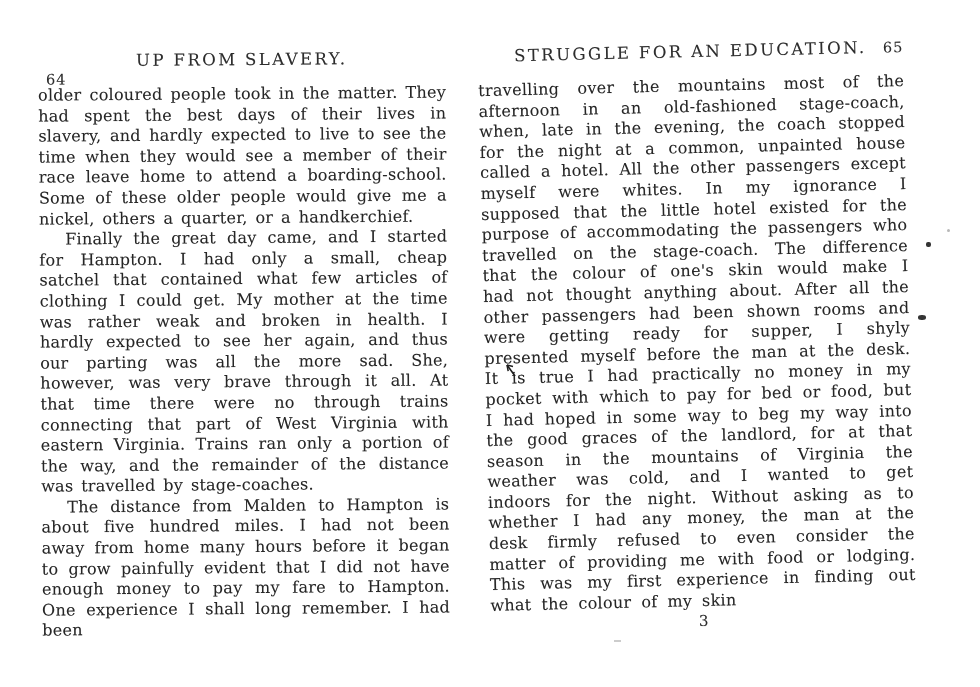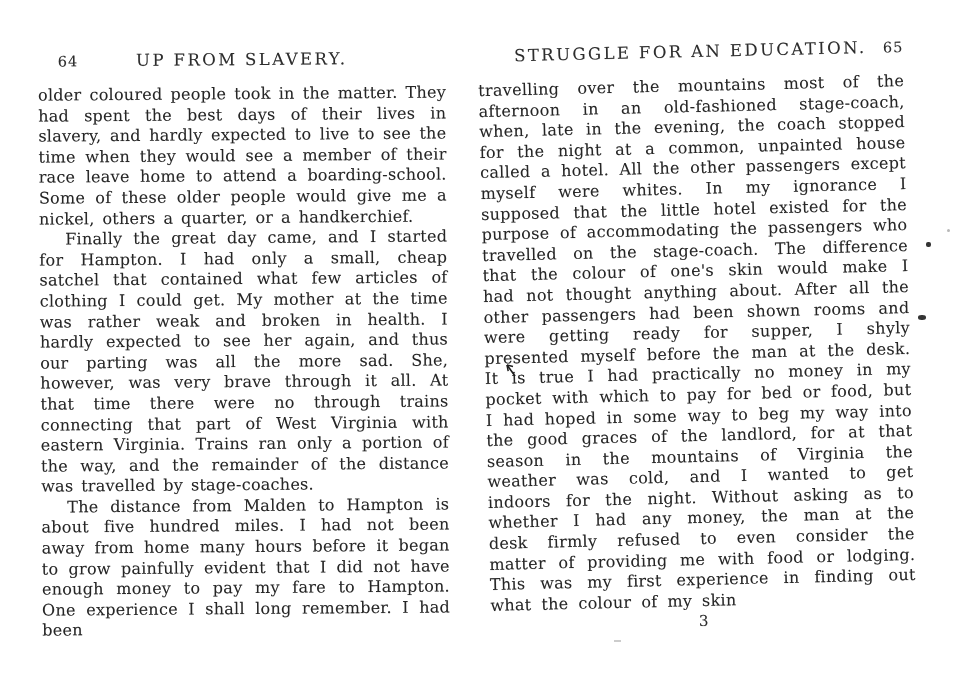--- a/index.html
+++ b/index.html
@@ -19,21 +19,21 @@
     display: block; text-align: center;
     font-size: 16.5px; letter-spacing: 2.4px;
     color: #2d2d2d; white-space: nowrap;
     text-shadow: 0.2px 0.2px 0 rgba(40,40,40,0.3);
   }
   .folio {
     position: absolute; top: 2px;
     font-size: 14.5px; letter-spacing: 1px; color: #2d2d2d;
     text-shadow: 0.2px 0.2px 0 rgba(40,40,40,0.3);
   }
-  .folio-left  { left: 20px; }
+  .folio-left  { left: 8px; margin-top: 18px; }
   .folio-right { right: 0px; }
 
   .pagebody p {
     margin: 0;
     text-align: justify;
     font-size: 16px;
     line-height: 20.6px;
     color: #262626;
     text-shadow: 0.2px 0.2px 0 rgba(40,40,40,0.25);
   }

